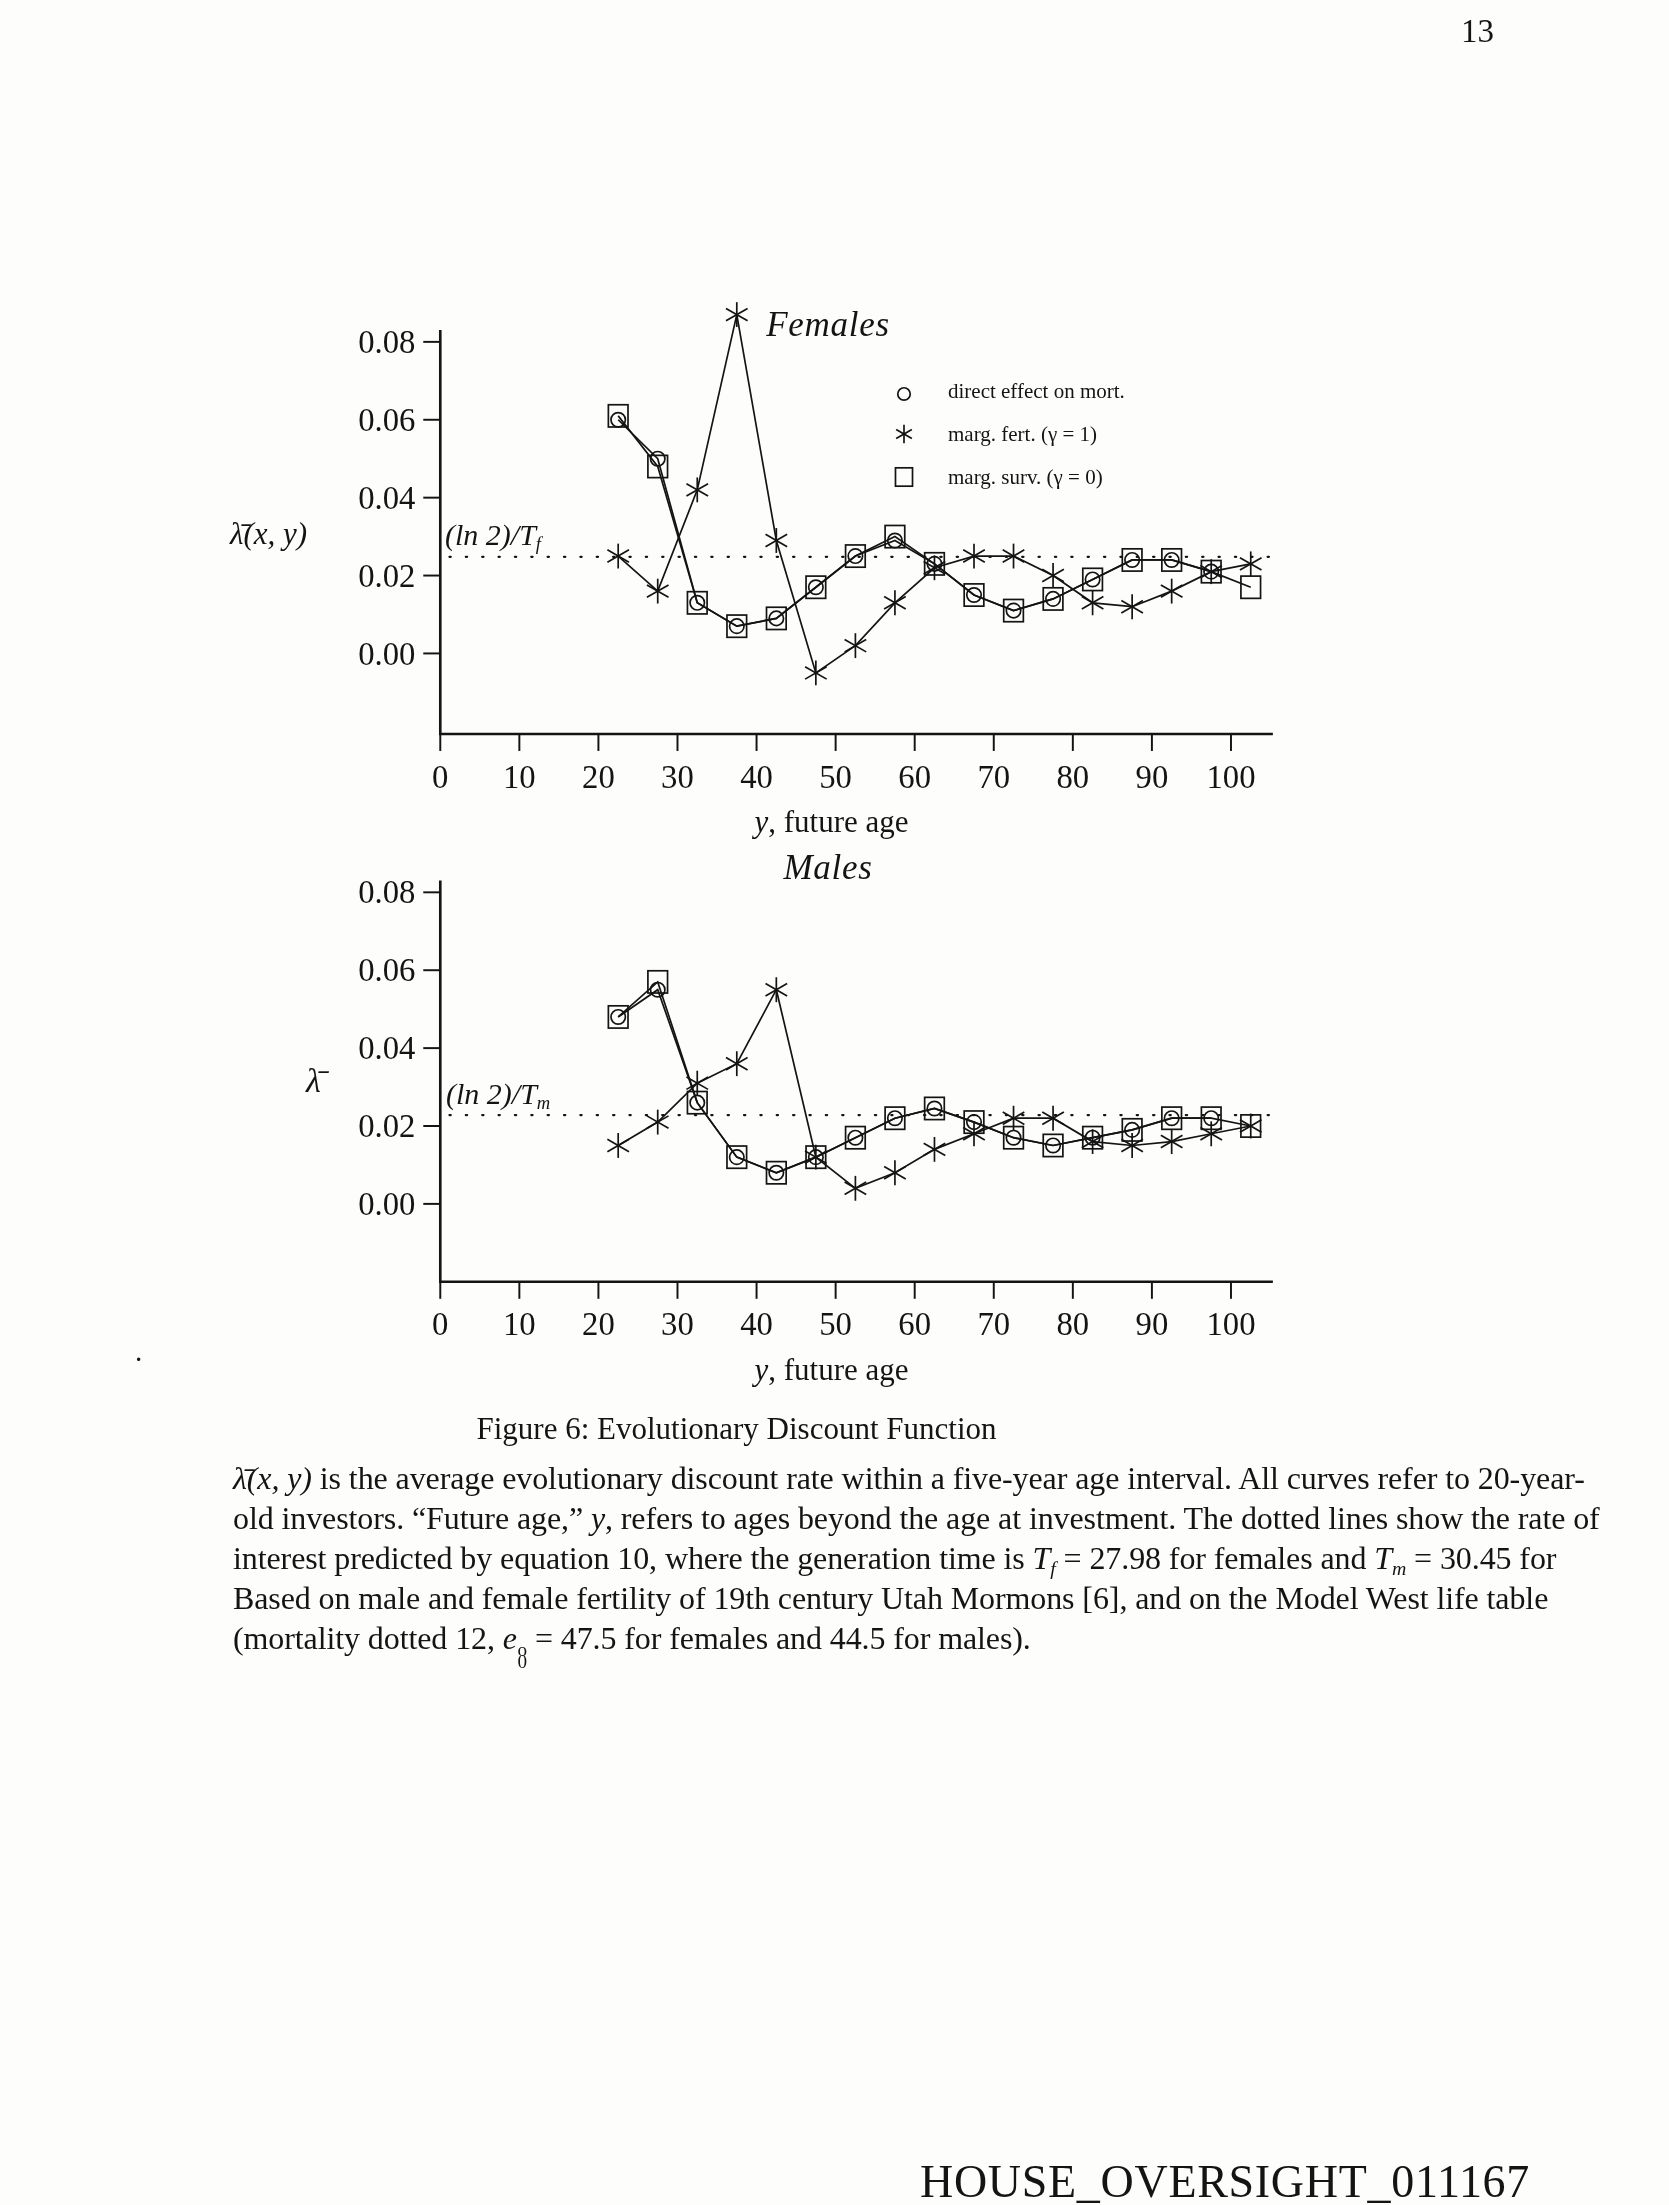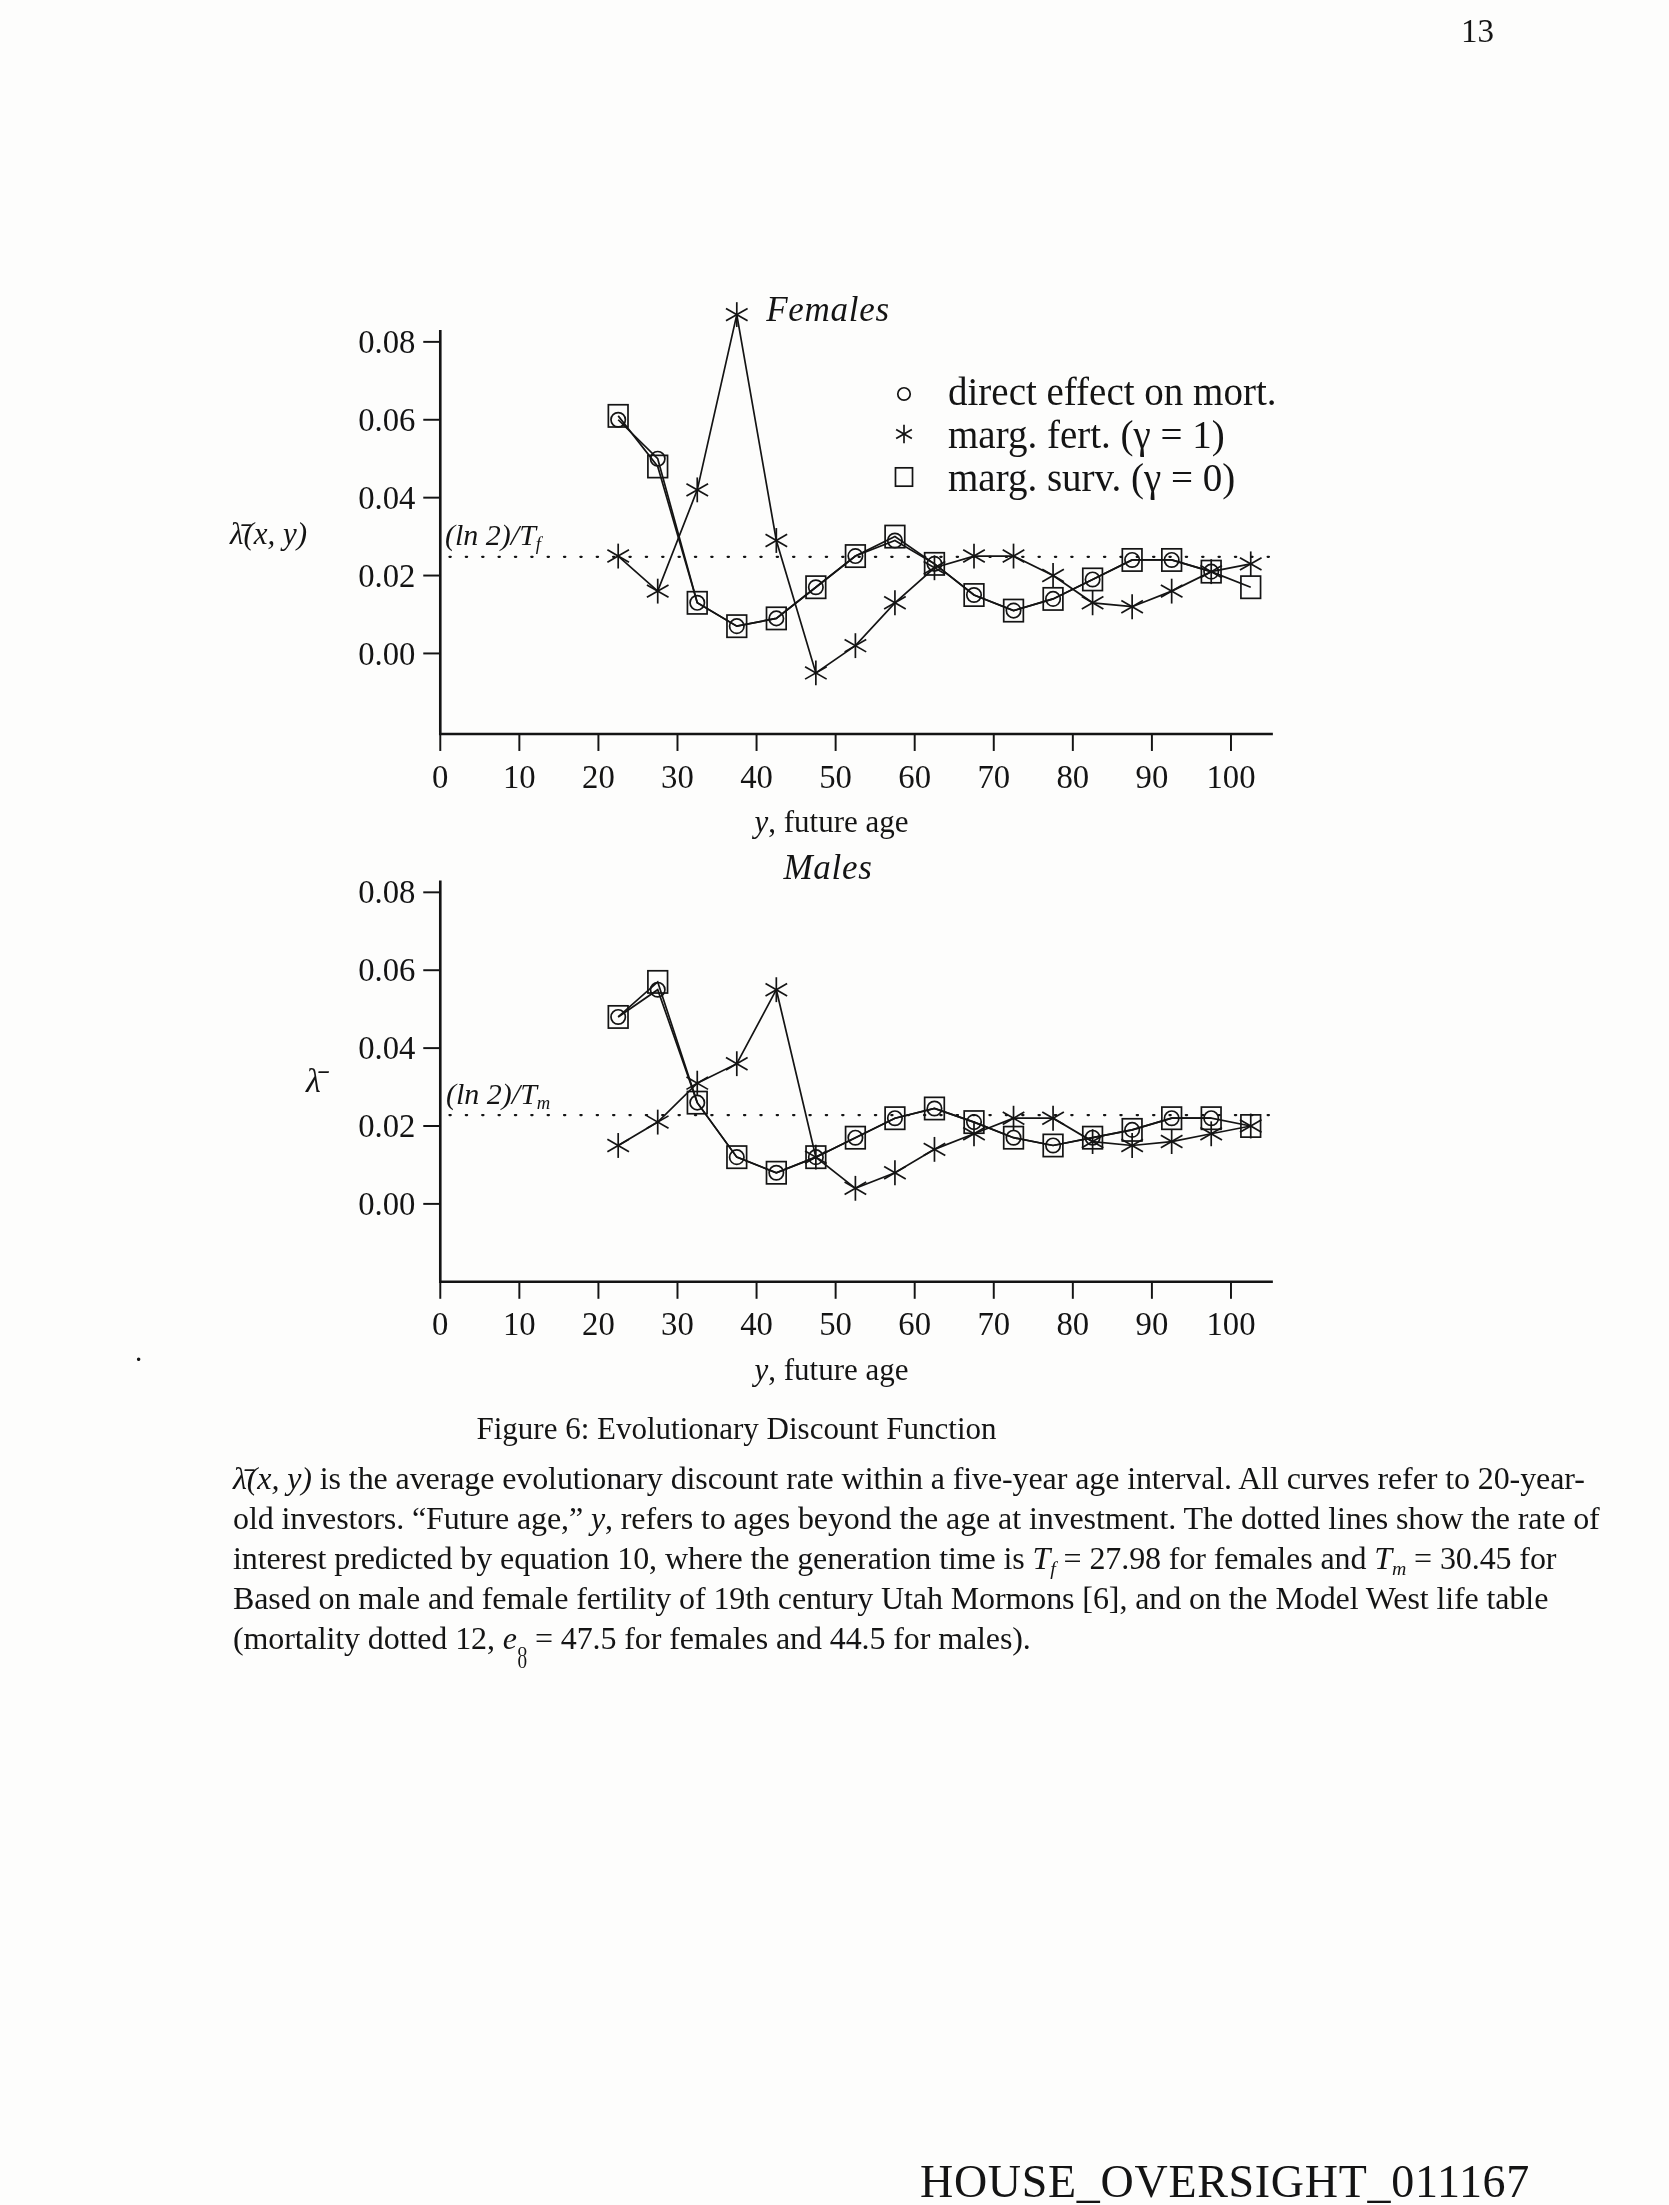--- a/index.html
+++ b/index.html
@@ -10,21 +10,21 @@
   .center{text-align:center;}
   .sub{font-size:0.62em;vertical-align:-0.28em;}
   .chart-title{font-size:35px;font-style:italic;letter-spacing:0.7px;}
   .axis-side-label{font-size:31px;font-style:italic;}
   .rate-label{font-size:30px;font-style:italic;}
   .xaxis-caption{font-size:31px;}
   svg text{font-family:"Liberation Serif","DejaVu Serif",serif;fill:#141414;}
   .legend{display:flex;flex-direction:column;gap:3.9px;}
   .legend-row{display:flex;align-items:center;height:39px;}
   .legend-sym{width:38px;height:38px;margin-right:25px;flex:0 0 auto;display:flex;align-items:center;justify-content:center;}
-  .legend-label{font-size:39px;white-space:nowrap;}
+  .legend-label{font-size:21px;white-space:nowrap;}
   .caption-heading{font-size:31px;}
   .caption-body{font-size:32px;letter-spacing:-0.1px;}
   .cap-line{height:40px;line-height:40px;white-space:nowrap;}
   .estack{display:inline-flex;flex-direction:column;vertical-align:-0.35em;line-height:0.62em;font-size:0.6em;margin-left:0.7px;}
   .estack span{display:block;}
   .footer{font-family:Liberation Serif, serif;font-size:46px;letter-spacing:0.7px;}
   .page-number{font-size:33px;}
   .stray{font-size:29px;}
 </style>
 </head>
@@ -342,21 +342,21 @@
       <rect x="1473.4" y="1697.05" width="30" height="34" fill="none" stroke="#141414" stroke-width="2.6"></rect>
       <rect x="1533.8" y="1720.85" width="30" height="34" fill="none" stroke="#141414" stroke-width="2.6"></rect>
       <rect x="1594.2" y="1732.75" width="30" height="34" fill="none" stroke="#141414" stroke-width="2.6"></rect>
       <rect x="1654.6" y="1720.85" width="30" height="34" fill="none" stroke="#141414" stroke-width="2.6"></rect>
       <rect x="1715" y="1708.95" width="30" height="34" fill="none" stroke="#141414" stroke-width="2.6"></rect>
       <rect x="1775.4" y="1691.1" width="30" height="34" fill="none" stroke="#141414" stroke-width="2.6"></rect>
       <rect x="1835.8" y="1691.1" width="30" height="34" fill="none" stroke="#141414" stroke-width="2.6"></rect>
       <rect x="1896.2" y="1703" width="30" height="34" fill="none" stroke="#141414" stroke-width="2.6"></rect>
     </svg>
 
-  <div class="abs chart-title center" style="left:697px;top:290px;width:262px;">Females</div>
+  <div class="abs chart-title center" style="left:697px;top:305px;width:262px;">Females</div>
 
   <div class="abs axis-side-label" style="left:230px;top:516px;">λ̄(x, y)</div>
 
   <div class="abs rate-label" style="left:445px;top:518px;">
     <span>(ln 2)/T</span><span class="sub">f</span>
   </div>
 
   <div class="abs legend" style="left:885px;top:372px;">
     <div class="legend-row">
       <span class="legend-sym">

